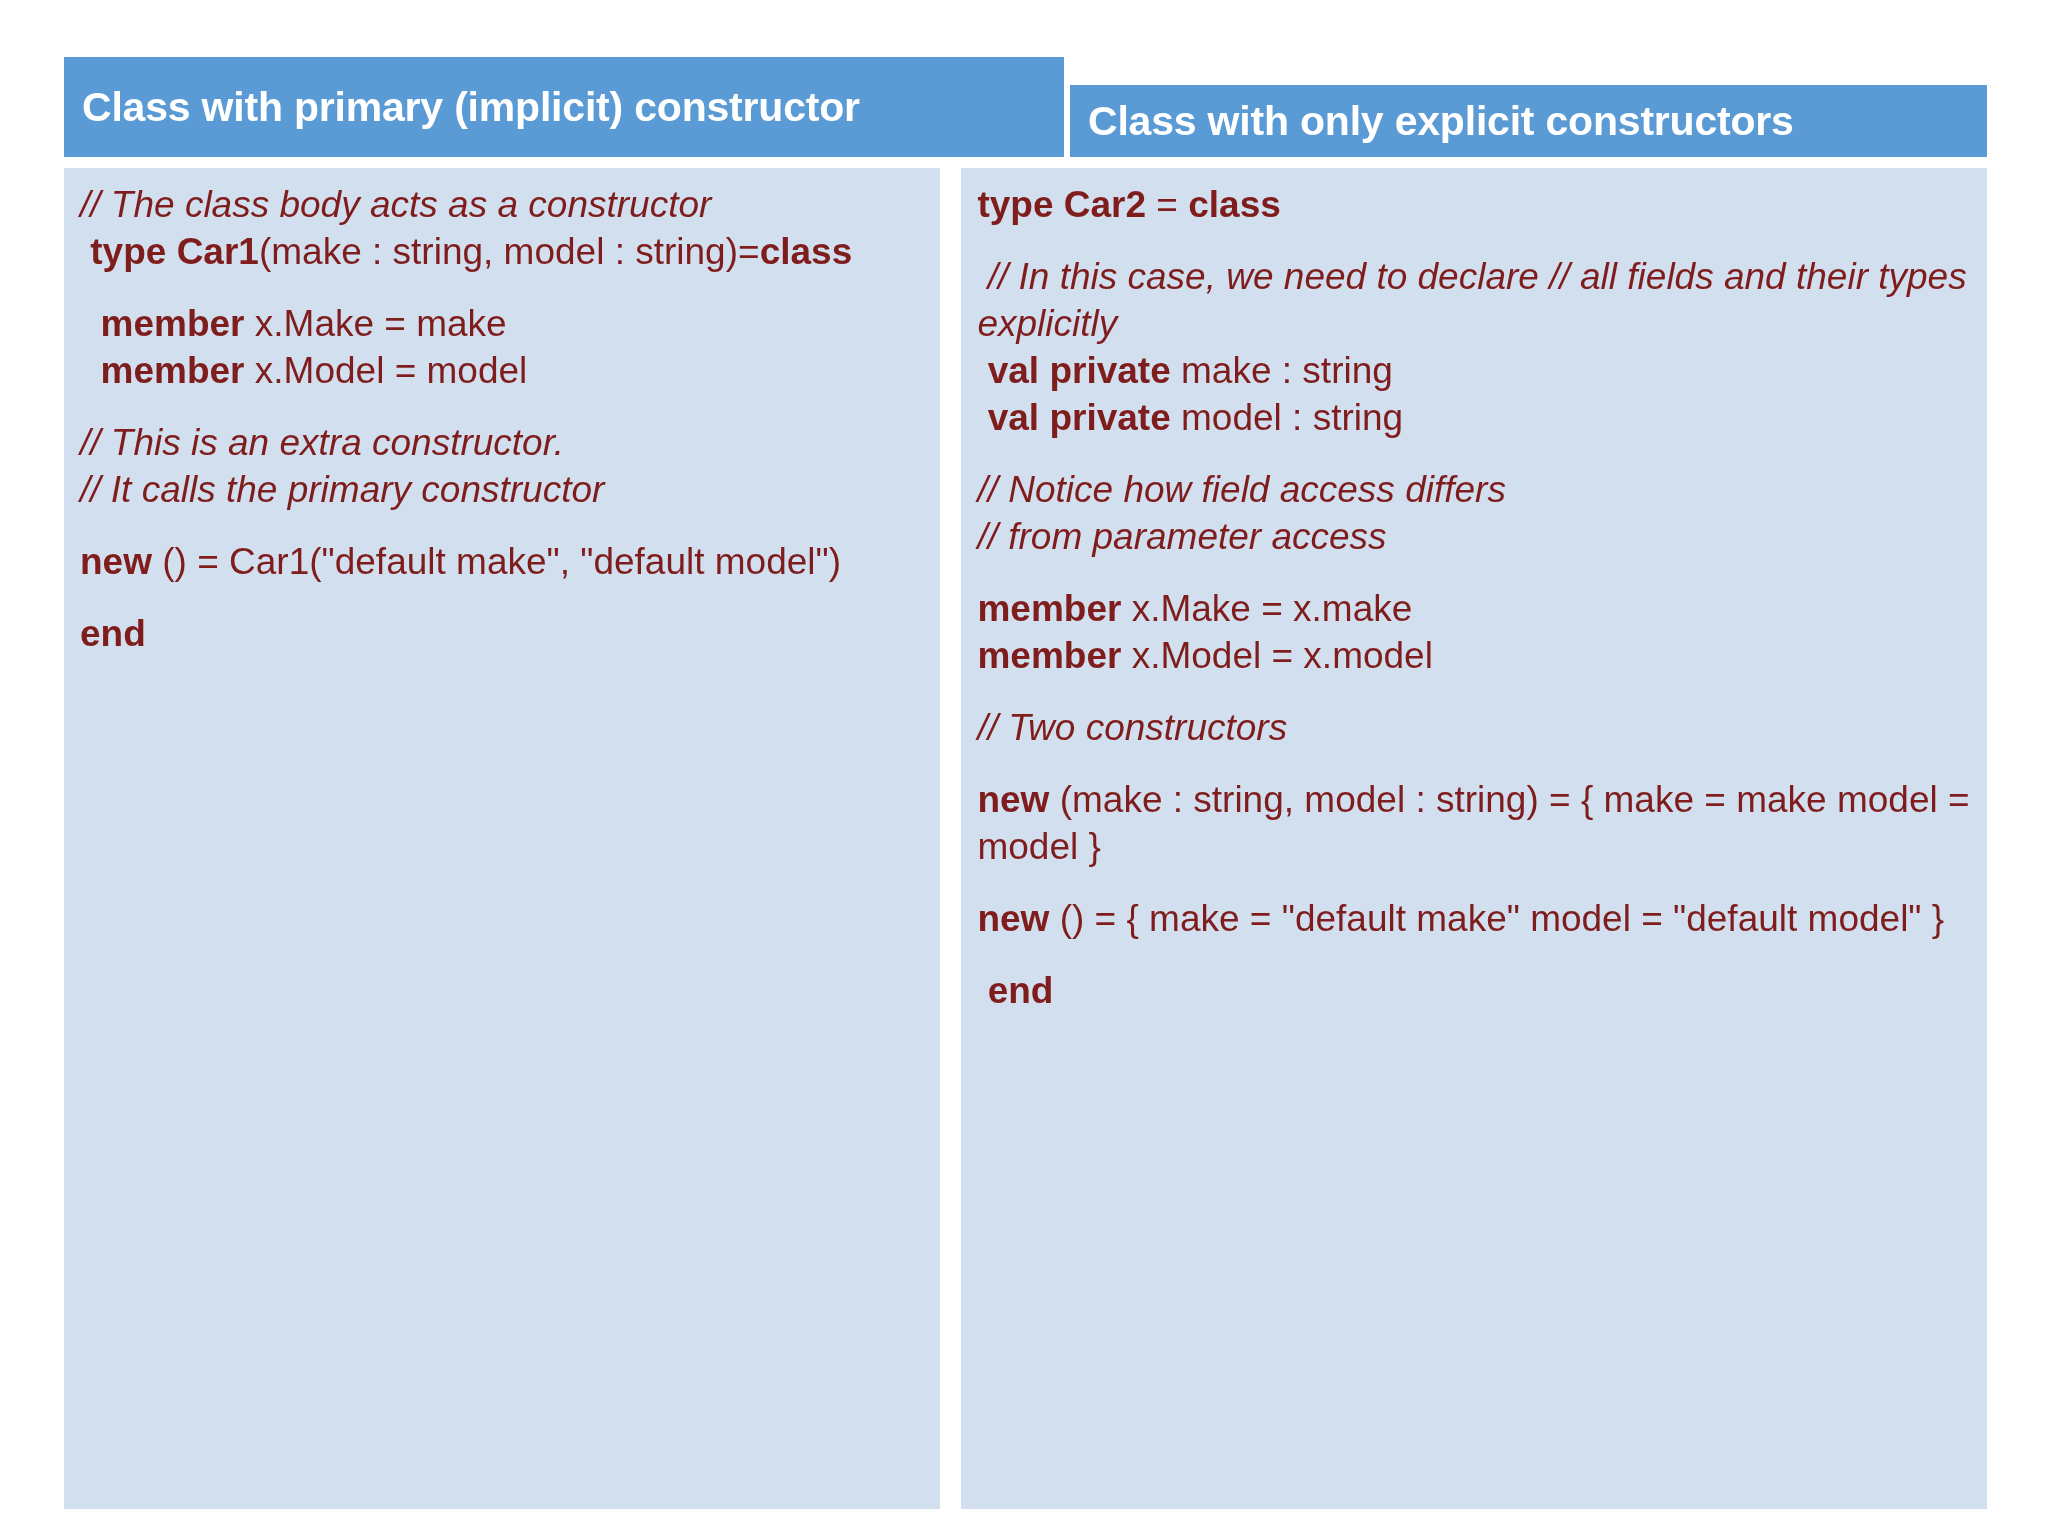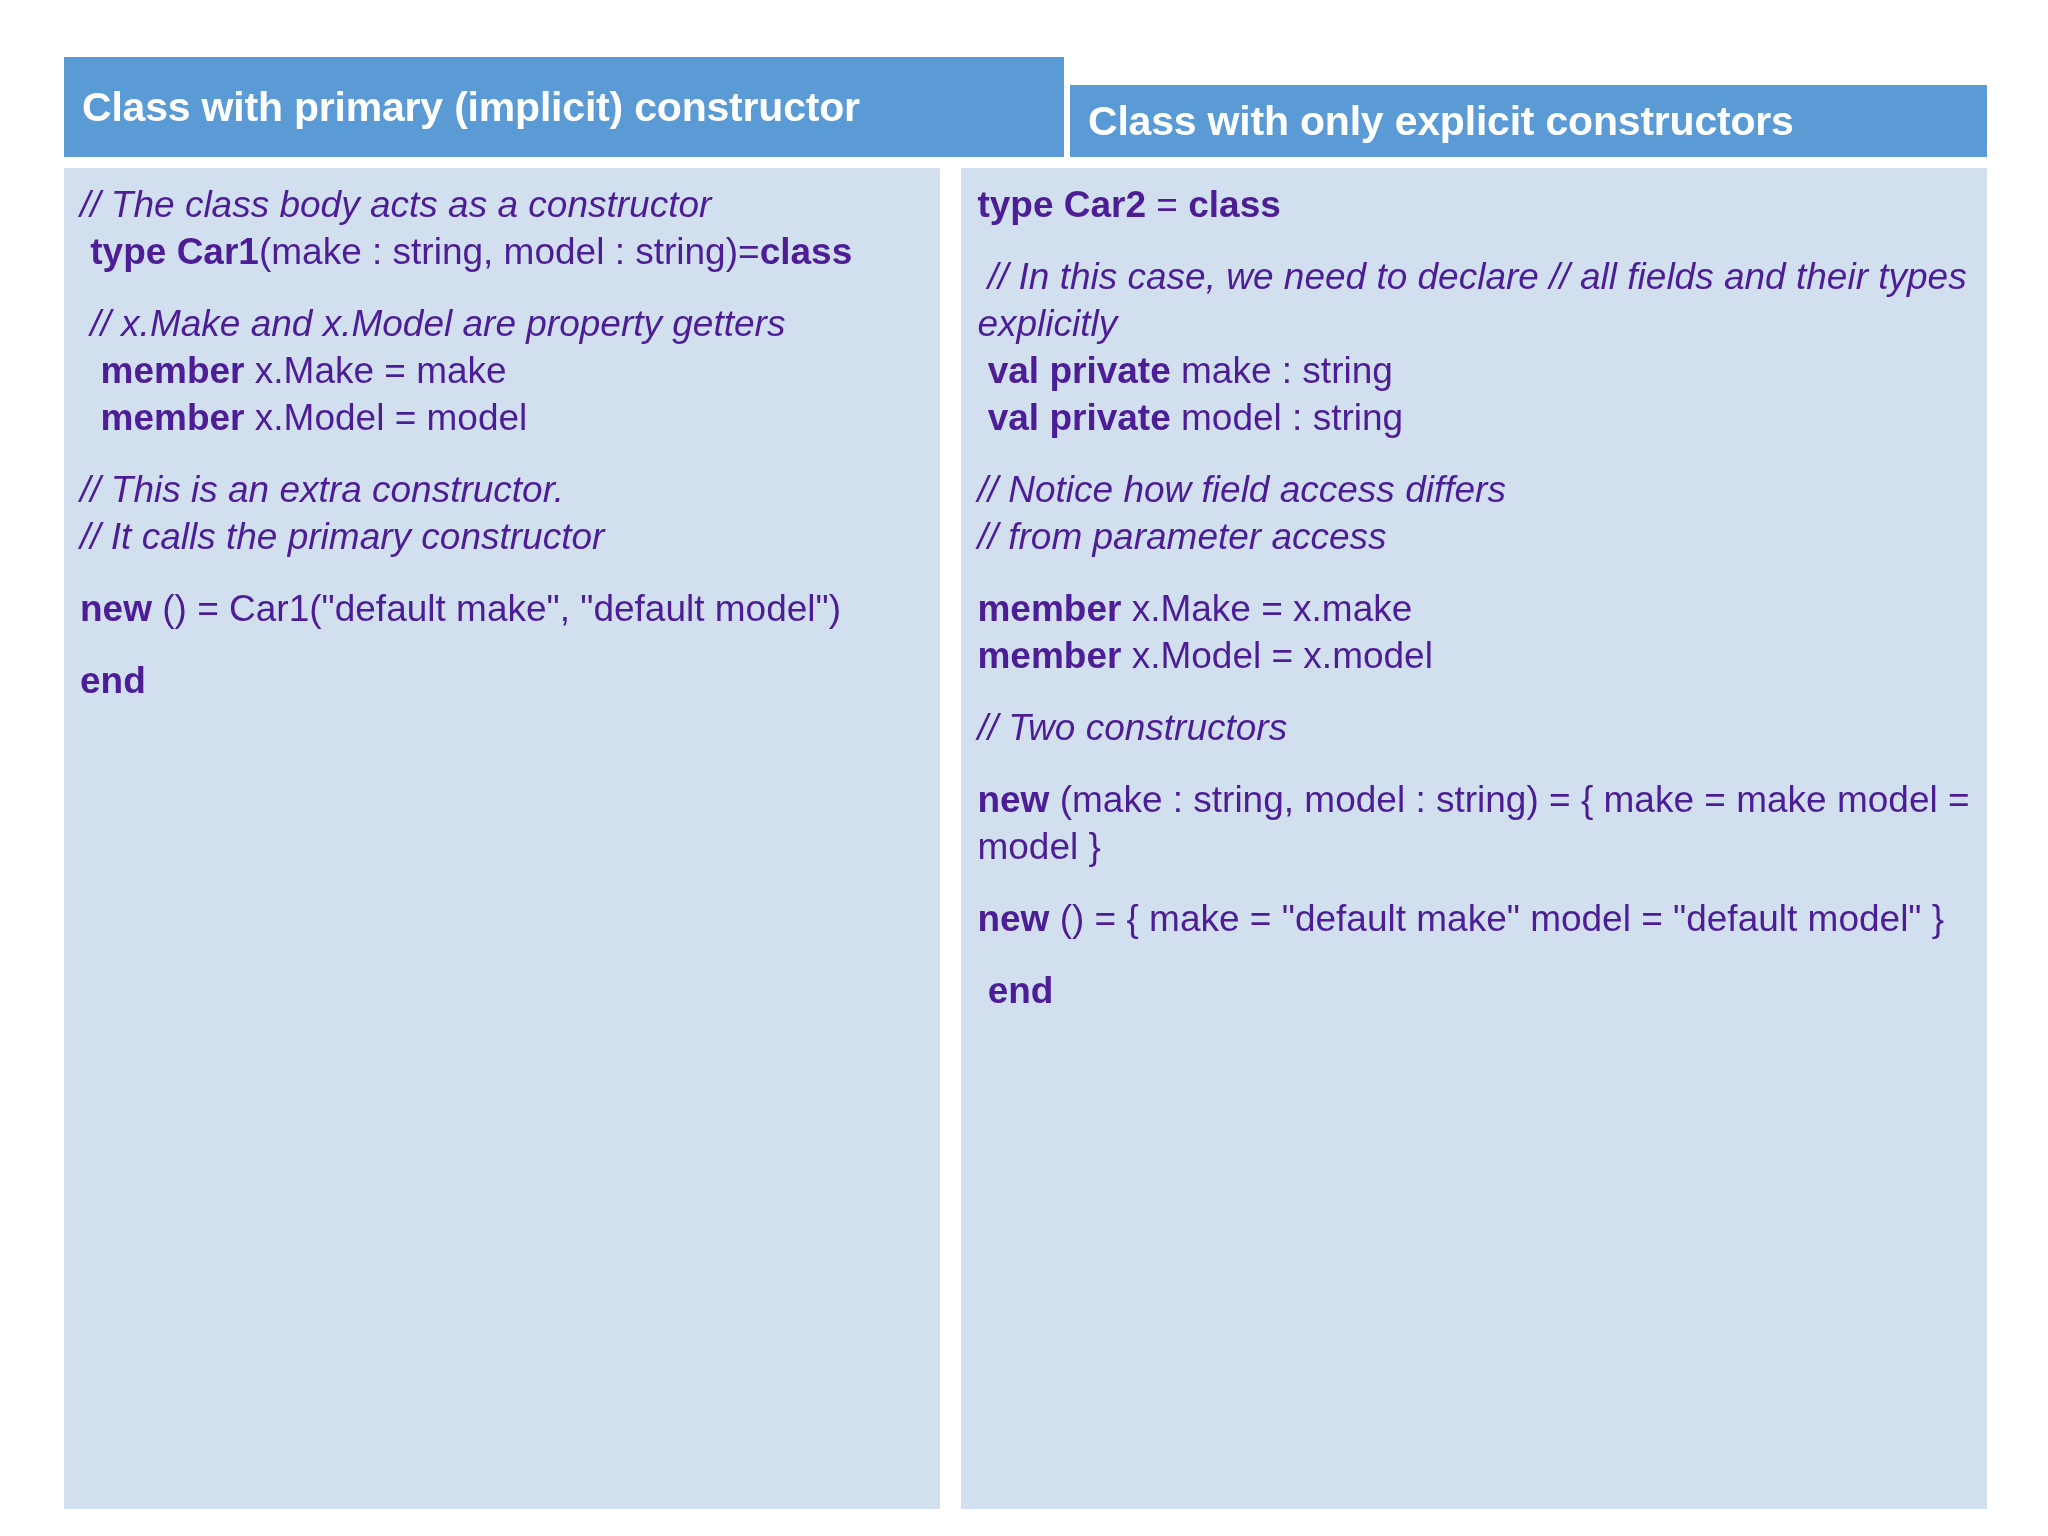--- a/index.html
+++ b/index.html
@@ -75,21 +75,21 @@
     overflow: hidden;
   }
   .body-cell.left  { width: 1000px; }
   .body-cell.divider { width: 6px; background: #ffffff; padding: 0; }
   .body-cell.right { flex: 1 1 auto; margin-left: 16px; }
 
   .code {
     font-family: "Liberation Sans", sans-serif;
     font-size: 37px;
     line-height: 1.27;
-    color: #4c1d95;
+    color: #7f1d1d;
   }
   .line {
     white-space: pre-wrap;
     min-height: 1px;
   }
   .line.blank { height: 25px; }
   .b  { font-weight: bold; }
   .i  { font-style: italic; }
 </style>
 </head>
@@ -105,21 +105,20 @@
     </div>
 
     <div class="spacer-row"></div>
 
     <div class="body-row">
       <div class="body-cell left">
         <div class="code" id="col-left-code">
             <div class="line"><span class="i">// The class body acts as a constructor</span></div>
             <div class="line"><span> </span><span class="b">type Car1</span><span>(make : string, model : string)=</span><span class="b">class</span></div>
             <div class="line blank">&nbsp;</div>
-            <div class="line"><span class="i"> // x.Make and x.Model are property getters</span></div>
             <div class="line"><span>  </span><span class="b">member</span><span> x.Make = make</span></div>
             <div class="line"><span>  </span><span class="b">member</span><span> x.Model = model</span></div>
             <div class="line blank">&nbsp;</div>
             <div class="line"><span class="i">// This is an extra constructor.</span></div>
             <div class="line"><span class="i">// It calls the primary constructor</span></div>
             <div class="line blank">&nbsp;</div>
             <div class="line"><span class="b">new</span><span> () = Car1("default make", "default model")</span></div>
             <div class="line blank">&nbsp;</div>
             <div class="line"><span class="b">end</span></div>
           </div>

